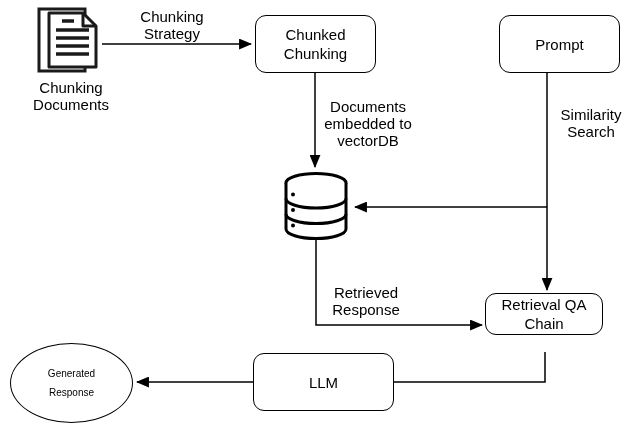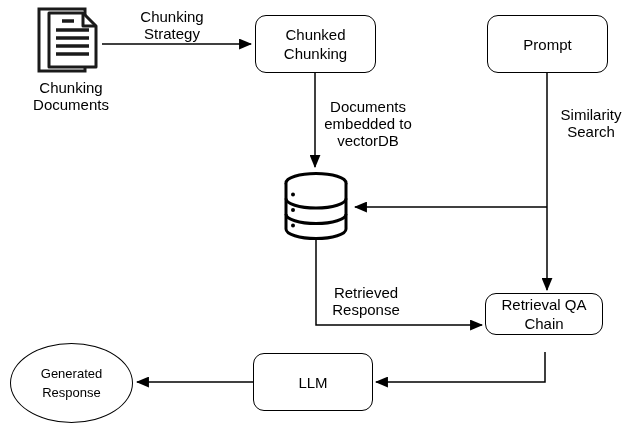--- a/index.html
+++ b/index.html
@@ -35,21 +35,21 @@
   }
   .node-ellipse {
     position: absolute;
     border: 1.5px solid #000000;
     border-radius: 50%;
     background: #ffffff;
     display: flex;
     align-items: center;
     justify-content: center;
     text-align: center;
-    font-size: 13px;
+    font-size: 10px;
     line-height: 19px;
     white-space: pre-line;
     color: #000000;
   }
   .edge-label, .node-label {
     position: absolute;
     font-size: 15px;
     line-height: 17px;
     text-align: center;
     white-space: pre-line;
@@ -103,30 +103,30 @@
     <circle cx="10" cy="23.5" r="2" fill="#000000"></circle>
     <circle cx="10" cy="39" r="2" fill="#000000"></circle>
     <circle cx="10" cy="54.5" r="2" fill="#000000"></circle>
   </svg>
 
   <div class="node-box" style="left:255px; top:15px; width:121px; height:58px;">
     <span>Chunked
 Chunking</span>
   </div>
 
-  <div class="node-box" style="left:487px; top:15px; width:121px; height:58px;">
+  <div class="node-box" style="left:499px; top:15px; width:121px; height:58px;">
     <span>Prompt</span>
   </div>
 
   <div class="node-box" style="left:485px; top:293px; width:118px; height:42px;">
     <span>Retrieval QA
 Chain</span>
   </div>
 
-  <div class="node-box" style="left:253px; top:353px; width:120px; height:58px;">
+  <div class="node-box" style="left:253px; top:353px; width:141px; height:58px;">
     <span>LLM</span>
   </div>
 
   <div class="node-ellipse" style="left:10px; top:343px; width:123px; height:80px;">
     <span>Generated
 Response</span>
   </div>
 
   <div class="node-label" style="left:11px; top:79px; width:120px;">Chunking
 Documents</div>

